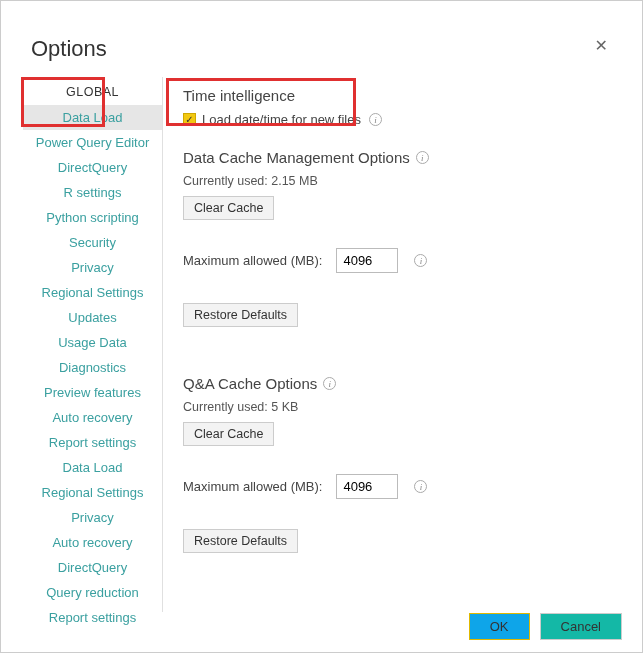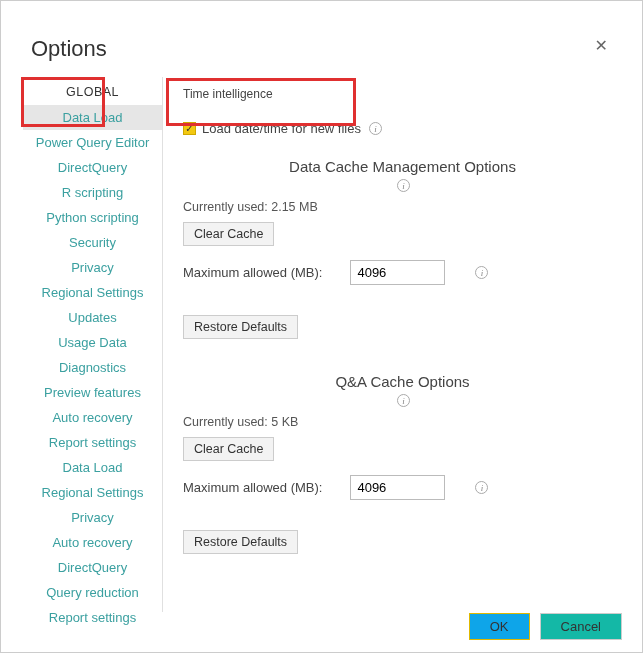--- a/index.html
+++ b/index.html
@@ -78,24 +78,24 @@
       width: 190px;
       height: 48px;
       pointer-events: none;
     }
     .content {
       flex: 1;
       padding: 10px 20px 0 20px;
       overflow-y: auto;
     }
     .section-title {
-      font-size: 12px;
+      font-size: 15px;
       font-weight: 400;
       color: #444;
-      margin-bottom: 20px;
+      margin-bottom: 8px;
     }
     .checkbox-row {
       display: flex;
       align-items: center;
       gap: 6px;
       margin-bottom: 22px;
       font-size: 13px;
       color: #444;
     }
     .checkbox {
@@ -124,47 +124,46 @@
       margin-left: 2px;
     }
     .sub-section-title {
       font-size: 15px;
       font-weight: 400;
       color: #444;
       margin-bottom: 8px;
       display: flex;
       align-items: center;
       gap: 4px;
-      flex-direction: column;
     }
     .info-line {
       font-size: 12.5px;
       color: #555;
       margin-bottom: 8px;
     }
     .btn {
       display: inline-block;
       background: #f3f3f3;
       border: 1px solid #ccc;
       padding: 4px 10px;
       font-size: 12.5px;
       color: #333;
       cursor: pointer;
-      margin-bottom: 14px;
+      margin-bottom: 28px;
     }
     .field-row {
       display: flex;
       align-items: center;
-      gap: 28px;
+      gap: 14px;
       margin-bottom: 30px;
       font-size: 13px;
       color: #444;
     }
     .field-row input {
-      width: 95px;
+      width: 62px;
       padding: 4px 6px;
       border: 1px solid #bbb;
       font-size: 13px;
     }
     .spacer { height: 10px; }
     .footer {
       position: absolute;
       bottom: 12px;
       right: 20px;
       display: flex;
@@ -193,21 +192,21 @@
   <div class="title">Options</div>
   <div class="close">✕</div>
 </div>
 
 <div class="body">
   <div class="sidebar">
     <div class="section-header">GLOBAL</div>
     <div class="nav-item selected">Data Load</div>
     <div class="nav-item">Power Query Editor</div>
     <div class="nav-item">DirectQuery</div>
-    <div class="nav-item">R scripting</div>
+    <div class="nav-item">R settings</div>
     <div class="nav-item">Python scripting</div>
     <div class="nav-item">Security</div>
     <div class="nav-item">Privacy</div>
     <div class="nav-item">Regional Settings</div>
     <div class="nav-item">Updates</div>
     <div class="nav-item">Usage Data</div>
     <div class="nav-item">Diagnostics</div>
     <div class="nav-item">Preview features</div>
     <div class="nav-item">Auto recovery</div>
     <div class="nav-item">Report settings</div>

